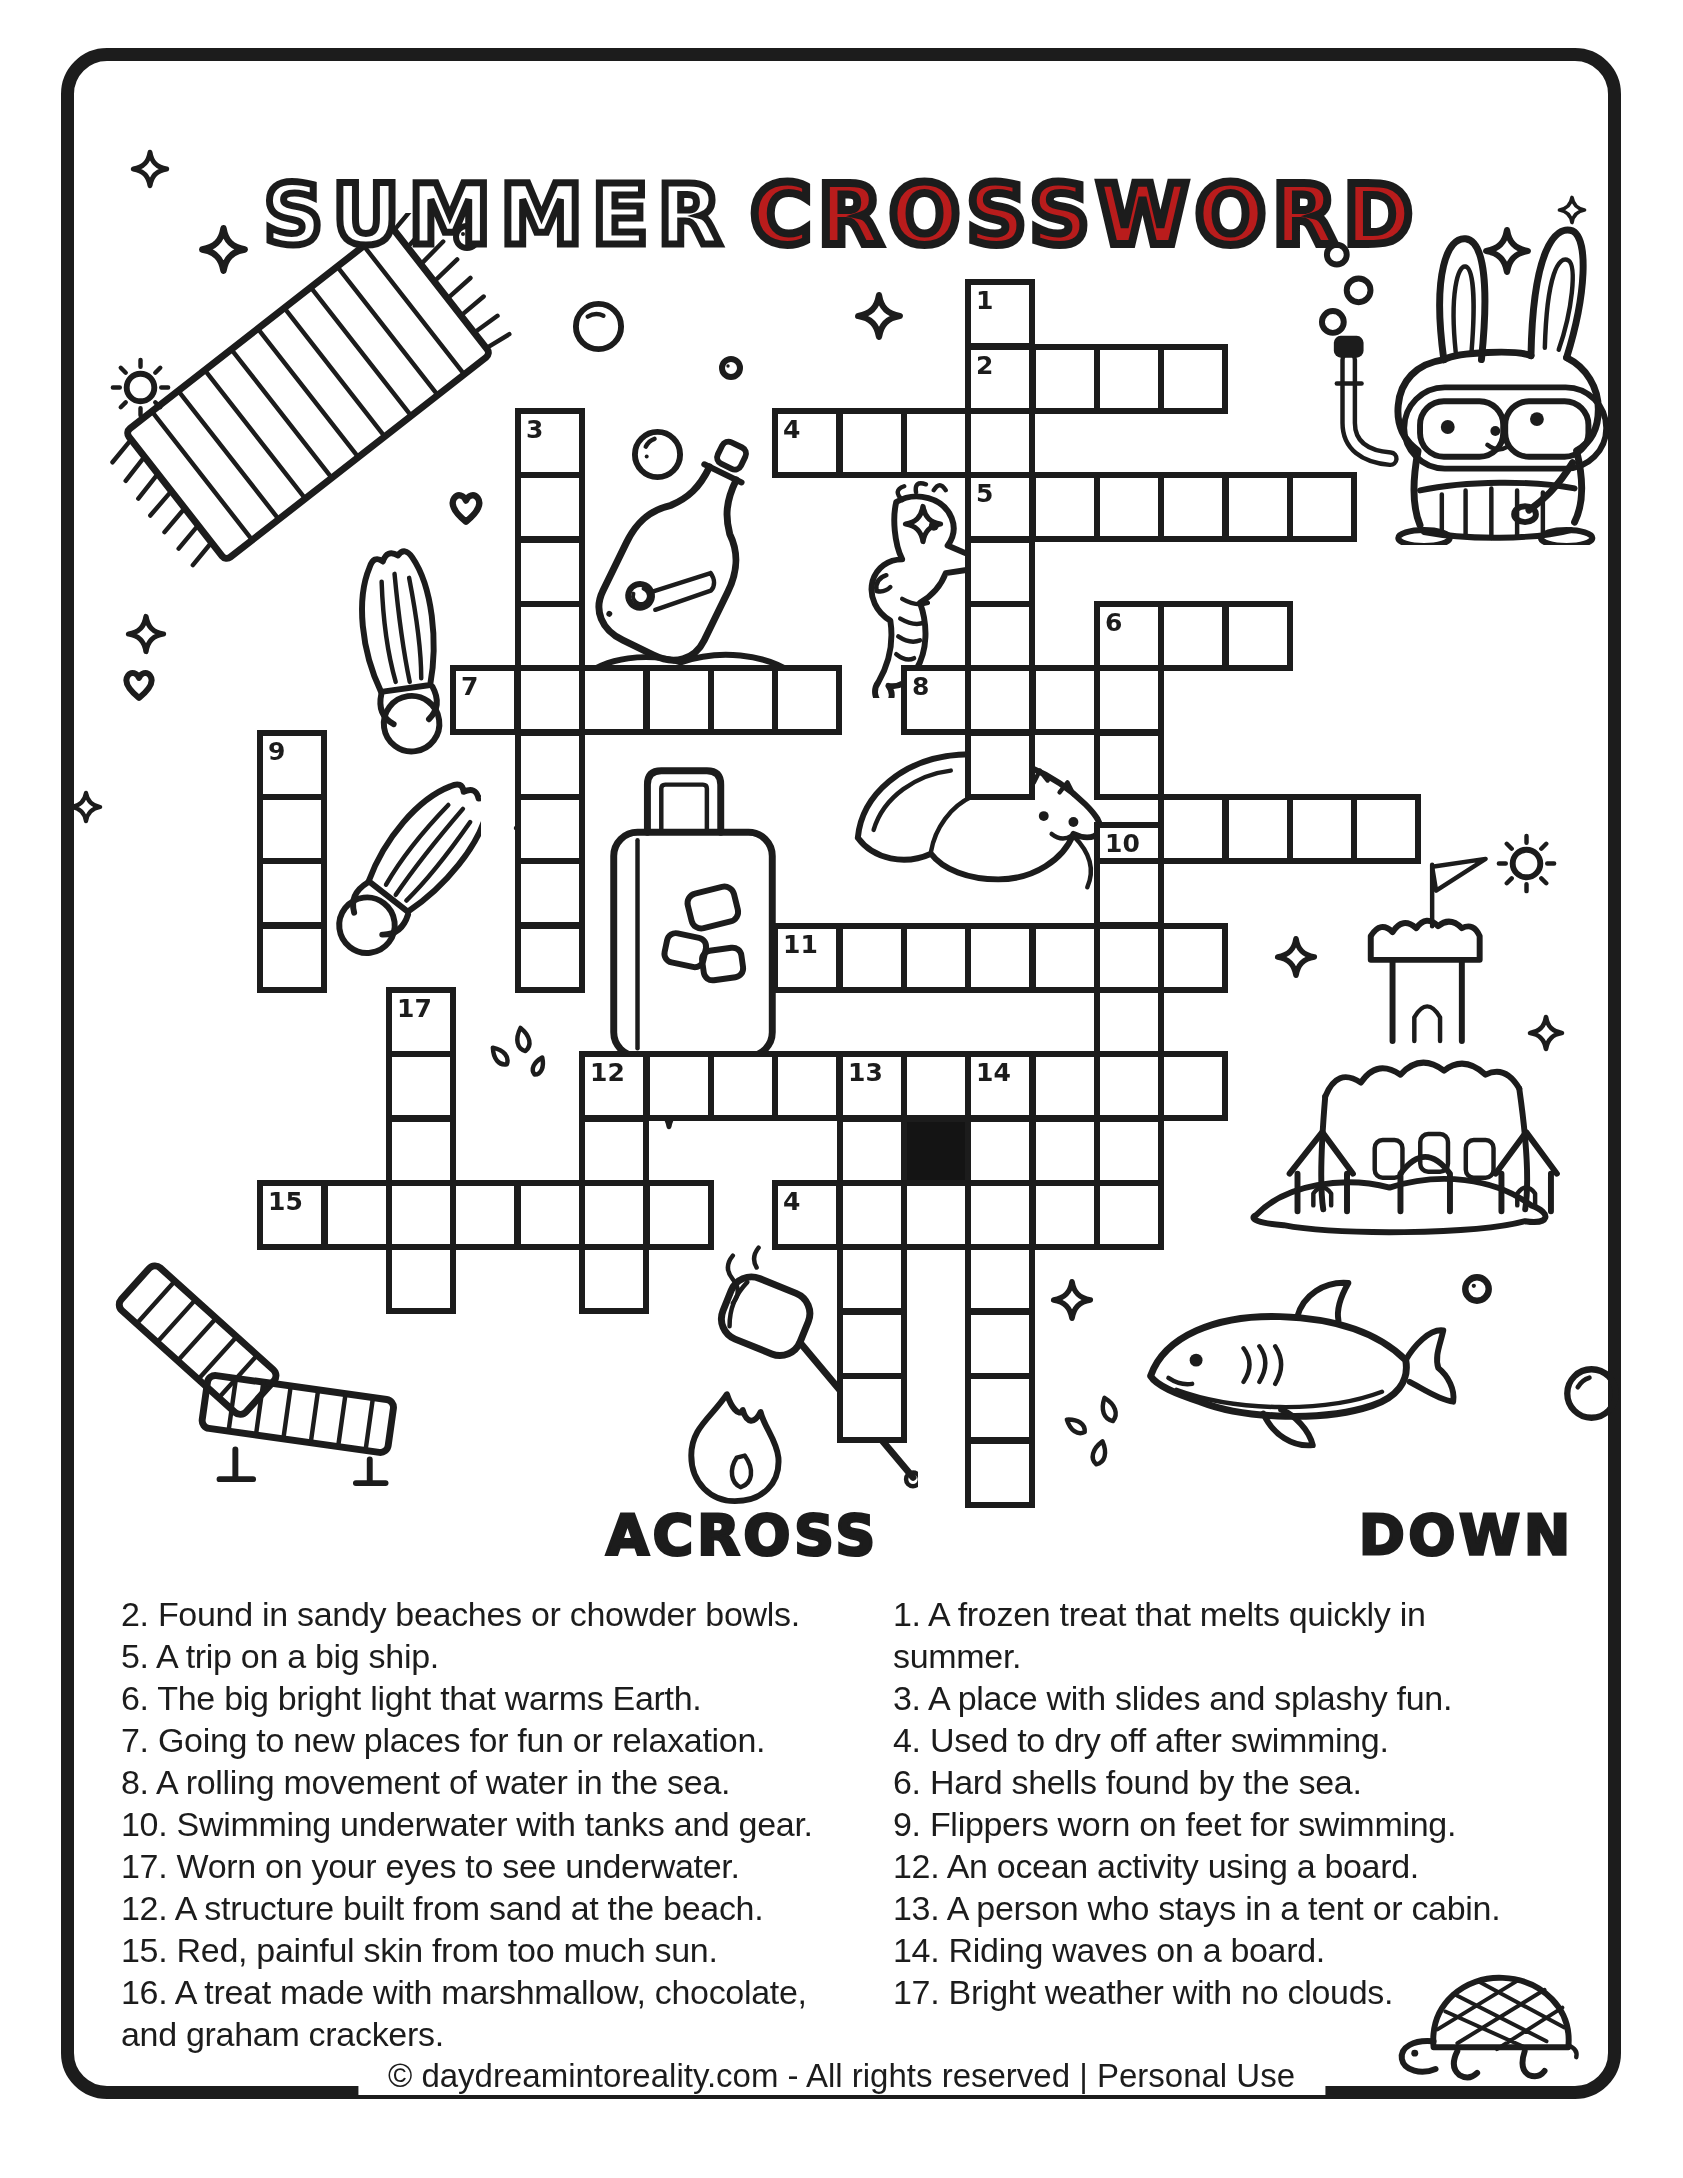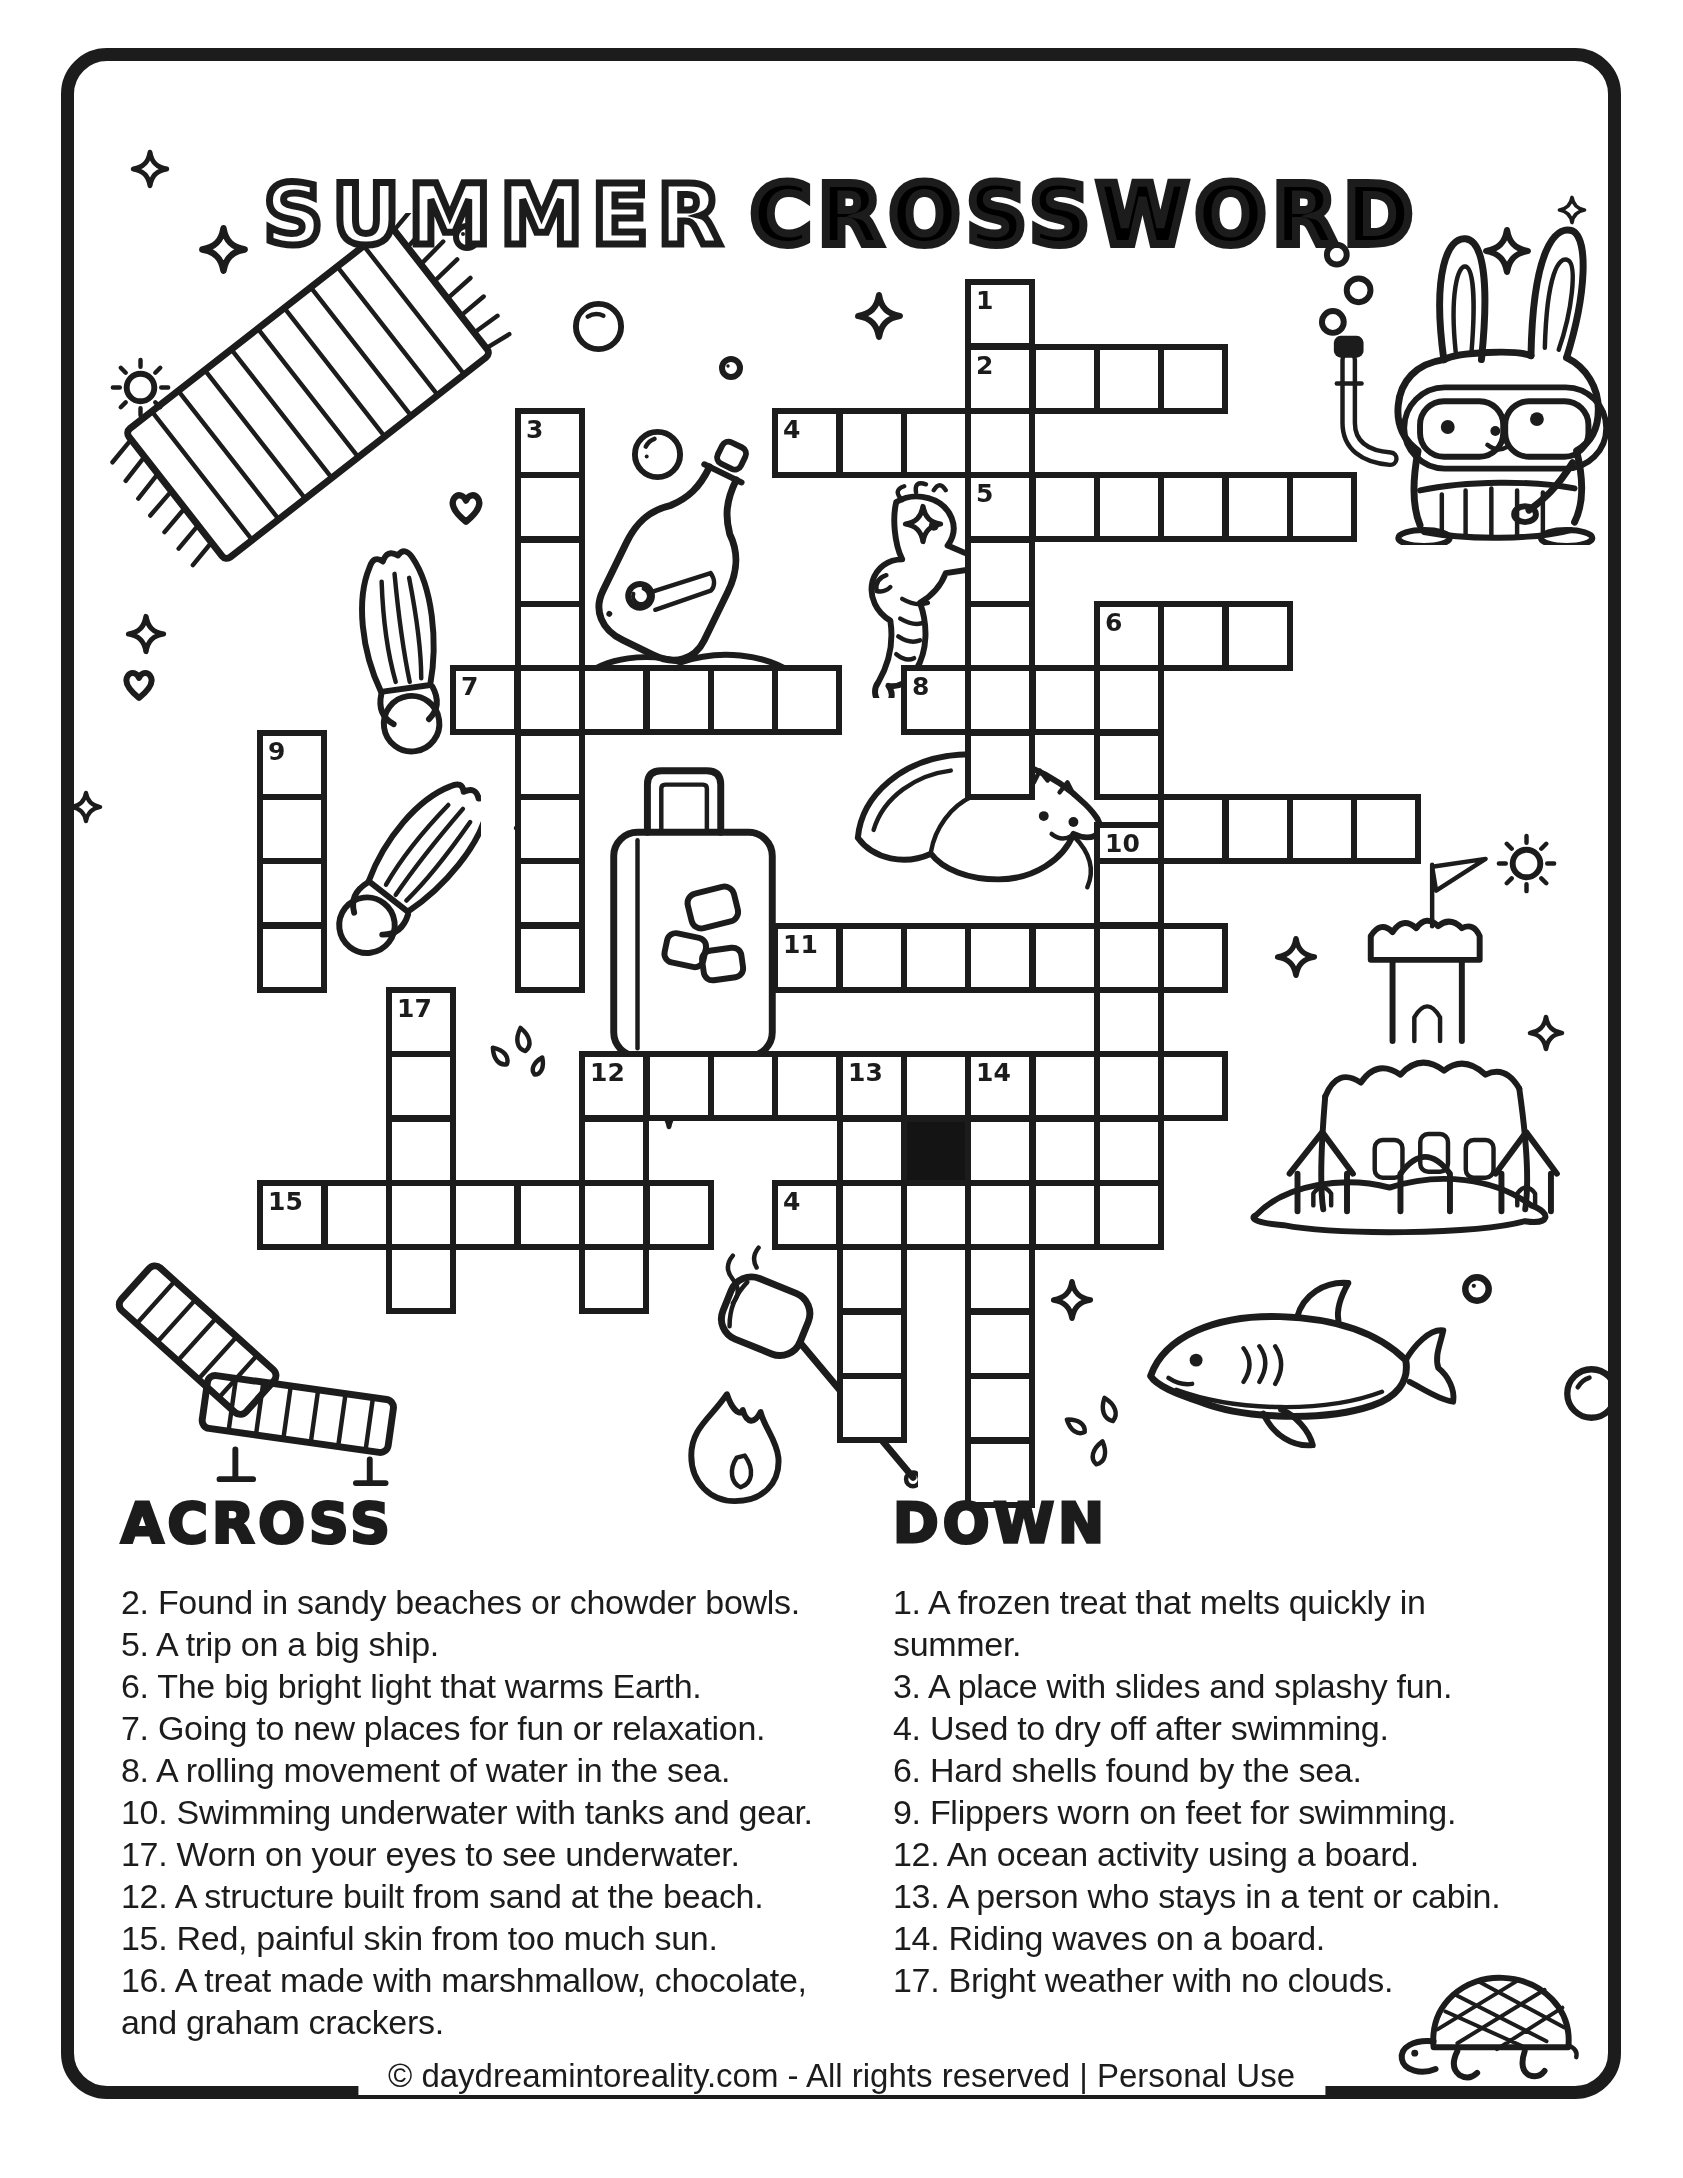--- a/index.html
+++ b/index.html
@@ -4,29 +4,29 @@
 <style>
   html,body{margin:0;padding:0;background:#fff;}
   .page{position:relative;width:1683px;height:2178px;background:#fff;overflow:hidden;
         font-family:"Liberation Sans",sans-serif;color:#1c1c1c;}
   .frame{position:absolute;left:61px;top:48px;width:1560px;height:2051px;
          border:13px solid #1c1c1c;border-radius:46px;box-sizing:border-box;}
   .title{position:absolute;left:0;top:111px;width:100%;text-align:center;
          font-family:"DejaVu Sans",sans-serif;font-weight:bold;font-size:83px;
          white-space:nowrap;z-index:3;}
   .t-outline{color:#ffffff;-webkit-text-stroke:7px #1c1c1c;letter-spacing:9px;}
-  .t-solid{color:#000000;-webkit-text-stroke:8px #1c1c1c;margin-left:20px;letter-spacing:7px;}
+  .t-solid{color:#b91c1c;-webkit-text-stroke:8px #1c1c1c;margin-left:20px;letter-spacing:7px;}
   #grid{position:absolute;left:0;top:0;z-index:2;}
   .cell{position:absolute;width:70px;height:70px;border:6px solid #1c1c1c;
         background:#fff;box-sizing:border-box;}
   .cell.black{background:#141414;}
   .cell .num{position:absolute;left:5px;top:2px;font-family:"DejaVu Sans",sans-serif;
              font-weight:bold;font-size:25px;line-height:1.1;}
   .clues{position:absolute;top:1491px;z-index:3;}
-  .clues h2{margin:0;text-align:left;font-family:"DejaVu Sans",sans-serif;font-weight:bold;
+  .clues h2{margin:12px;text-align:right;font-family:"DejaVu Sans",sans-serif;font-weight:bold;
             font-size:55px;-webkit-text-stroke:3px #1c1c1c;letter-spacing:4px;}
   .clues ul{list-style:none;margin:26px 0 0 0;padding:0;font-size:34px;line-height:42px;
             letter-spacing:-0.3px;}
   .clues li{margin:0;}
   .across{left:121px;width:770px;}
   .down{left:893px;width:693px;}
   .footer{position:absolute;top:2057px;left:50%;transform:translateX(-50%);
           background:#fff;padding:0 30px;font-size:33px;white-space:nowrap;z-index:5;}
   svg.doodle{position:absolute;z-index:1;}
   svg.doodle *{stroke:#1c1c1c;fill:none;stroke-width:6;stroke-linecap:round;stroke-linejoin:round;}

